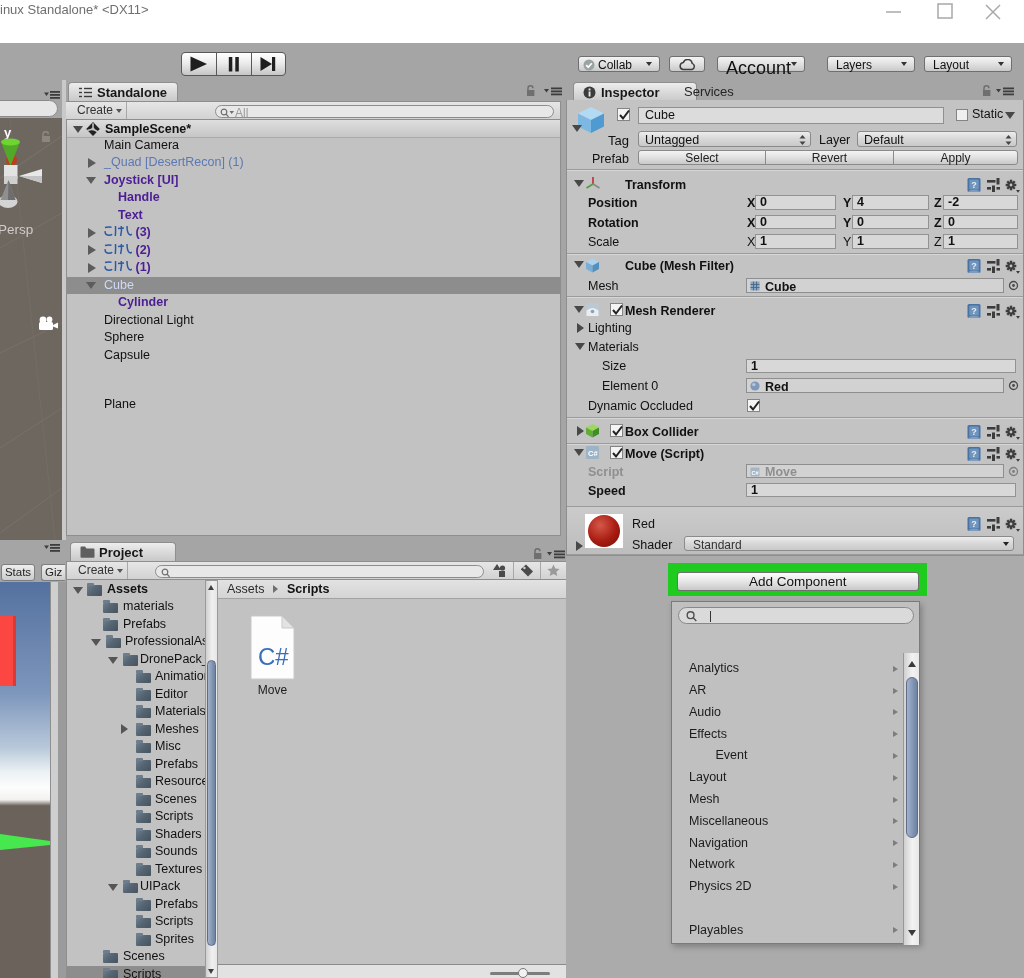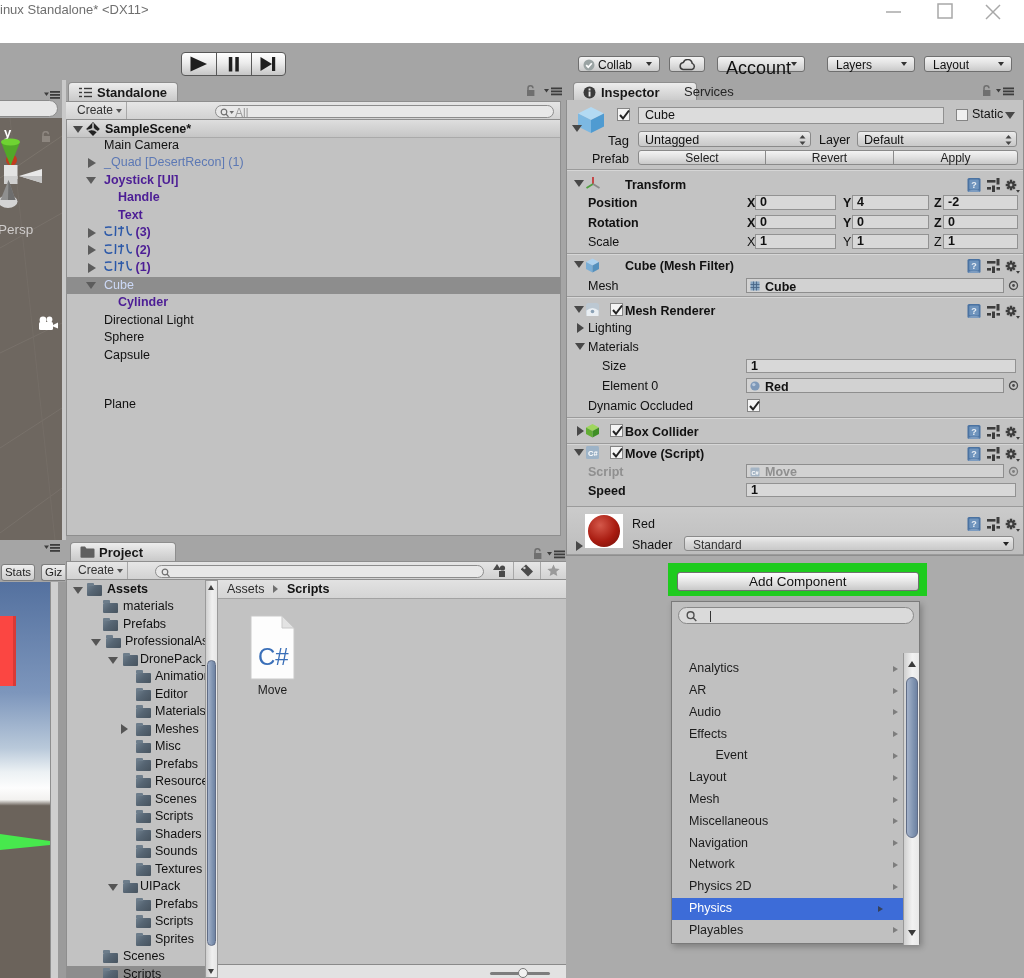--- a/index.html
+++ b/index.html
@@ -685,21 +685,20 @@
     <div class="pitem" style="top:5.7px;">Analytics<span class="pa"></span></div>
     <div class="pitem" style="top:49.3px;">Audio<span class="pa"></span></div>
     <div class="pitem" style="top:71.1px;">Effects<span class="pa"></span></div>
     <div class="pitem" style="top:92.9px;padding-left:44px;">Event<span class="pa"></span></div>
     <div class="pitem" style="top:114.7px;">Layout<span class="pa"></span></div>
     <div class="pitem" style="top:136.5px;">Mesh<span class="pa"></span></div>
     <div class="pitem" style="top:158.3px;">Miscellaneous<span class="pa"></span></div>
     <div class="pitem" style="top:180.1px;">Navigation<span class="pa"></span></div>
     <div class="pitem" style="top:201.9px;">Network<span class="pa"></span></div>
     <div class="pitem" style="top:223.7px;">Physics 2D<span class="pa"></span></div>
-    <div class="pitem" style="top:245.5px;background:#3d6cd8;color:#ffffff;width:232px;">Physics<span class="pa" style="border-left-color:#36415c;"></span></div>
     <div class="pitem" style="top:267.3px;">Playables<span class="pa"></span></div>
   </div>
 
   <div class="abs" style="left:231.5px;top:50.5px;width:16px;height:292px;background:linear-gradient(90deg,#cfcfcf,#f2f2f2 55%,#e8e8e8);border-left:1px solid #989898;">
     <div class="abs" style="left:3.5px;top:8px;width:0;height:0;border-left:4.5px solid transparent;border-right:4.5px solid transparent;border-bottom:6px solid #3a3a3a;"></div>
     <div class="abs" style="left:1.5px;top:24px;width:12px;height:161px;background:linear-gradient(90deg,#a4b2ca,#8195b2 60%,#6e82a2);border:1px solid #5f6c86;border-radius:6.5px;"></div>
     <div class="abs" style="left:3.5px;top:277px;width:0;height:0;border-left:4.5px solid transparent;border-right:4.5px solid transparent;border-top:6px solid #3a3a3a;"></div>
   </div>
 </div>
 

